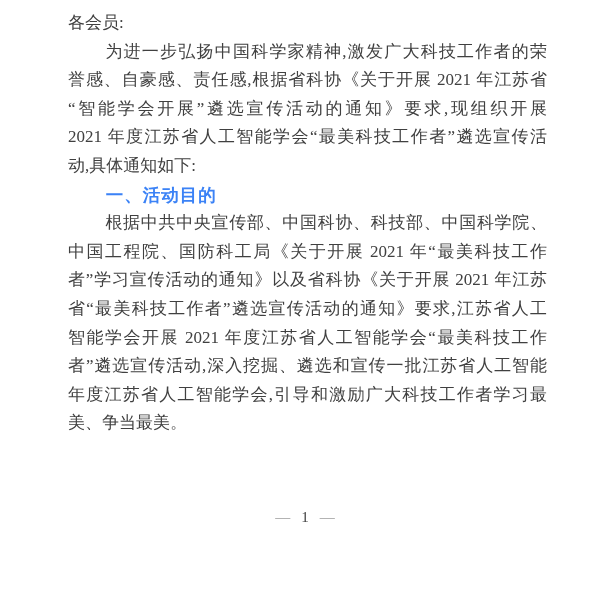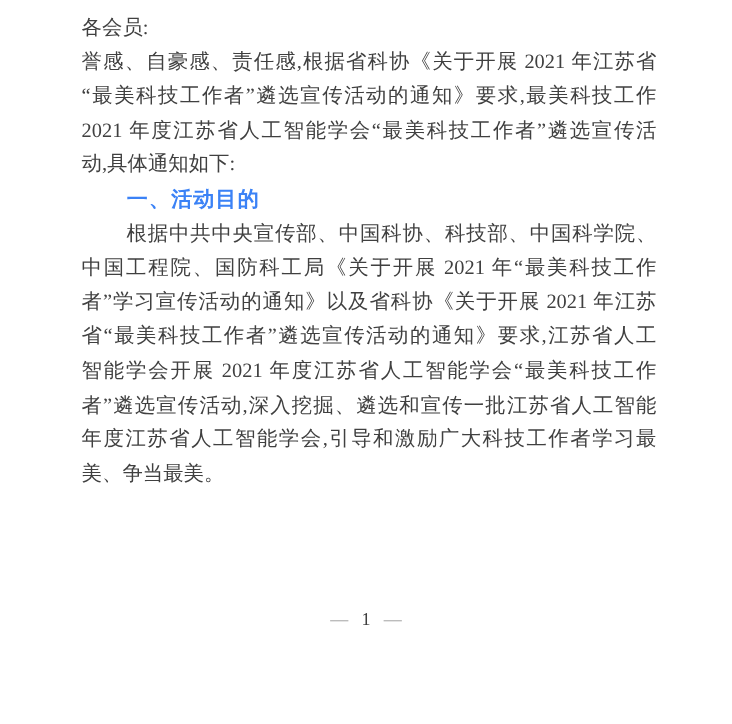--- a/index.html
+++ b/index.html
@@ -64,22 +64,23 @@
     color: #3f3f3f;
     margin: 0 11px;
   }
 </style>
 </head>
 <body>
 
 <div class="page">
   <main class="doc-body" id="doc-body">
       <div class="line plain">各会员:</div>
+      <div class="line justify indent">为进一步弘扬中国科学家精神,激发广大科技工作者的荣</div>
       <div class="line justify">誉感、自豪感、责任感,根据省科协《关于开展 2021 年江苏省</div>
-      <div class="line justify">“最美科技工作者”遴选宣传活动的通知》要求,最美科技工作</div>
+      <div class="line justify">“智能学会开展”遴选宣传活动的通知》要求,现组织开展</div>
       <div class="line justify">2021 年度江苏省人工智能学会“最美科技工作者”遴选宣传活</div>
       <div class="line plain">动,具体通知如下:</div>
       <div class="line heading">一、活动目的</div>
       <div class="line justify indent">根据中共中央宣传部、中国科协、科技部、中国科学院、</div>
       <div class="line justify">中国工程院、国防科工局《关于开展 2021 年“最美科技工作</div>
       <div class="line justify">者”学习宣传活动的通知》以及省科协《关于开展 2021 年江苏</div>
       <div class="line justify">省“最美科技工作者”遴选宣传活动的通知》要求,江苏省人工</div>
       <div class="line justify">智能学会开展 2021 年度江苏省人工智能学会“最美科技工作</div>
       <div class="line justify">者”遴选宣传活动,深入挖掘、遴选和宣传一批江苏省人工智能</div>
       <div class="line justify">年度江苏省人工智能学会,引导和激励广大科技工作者学习最</div>

